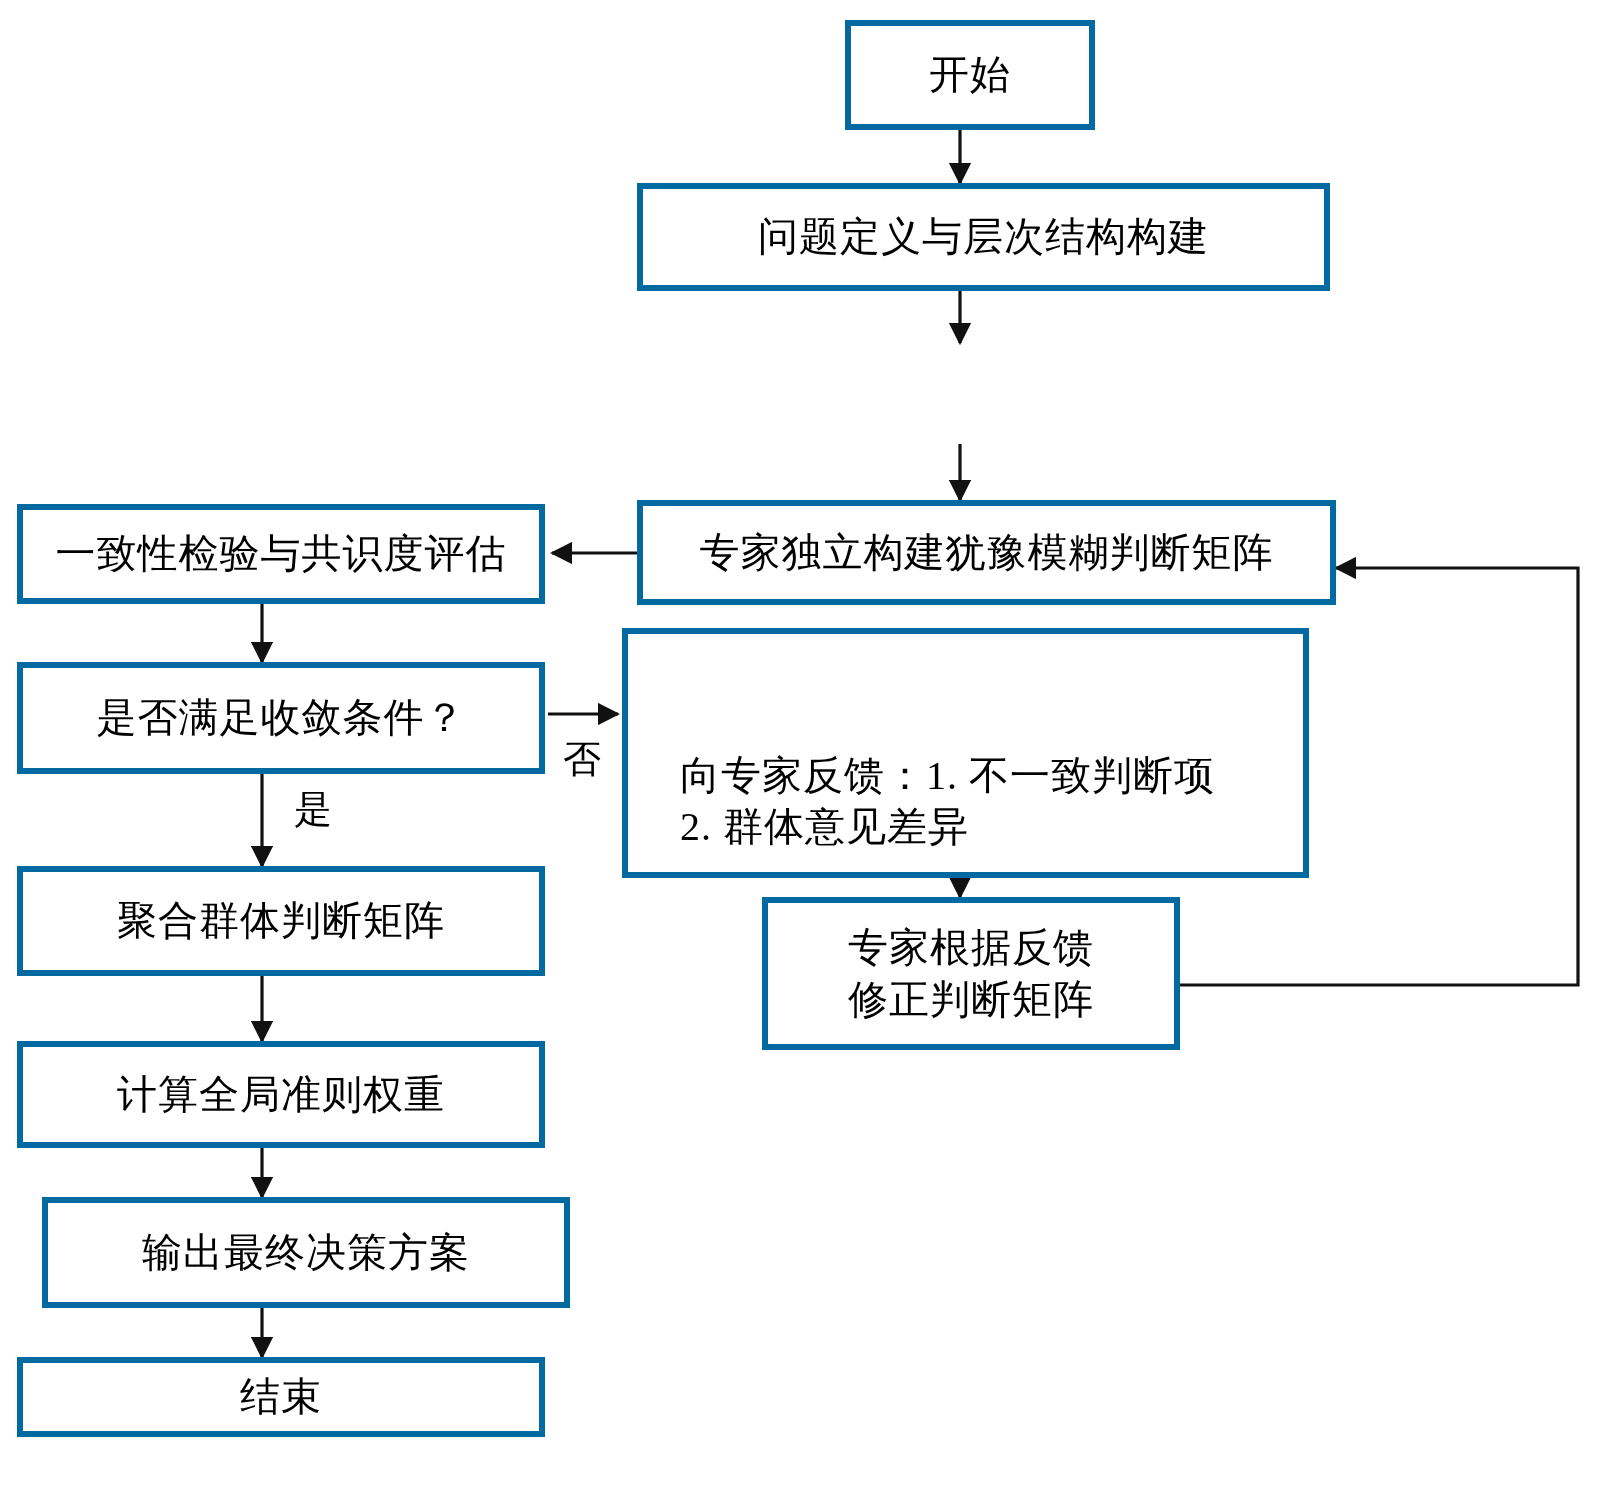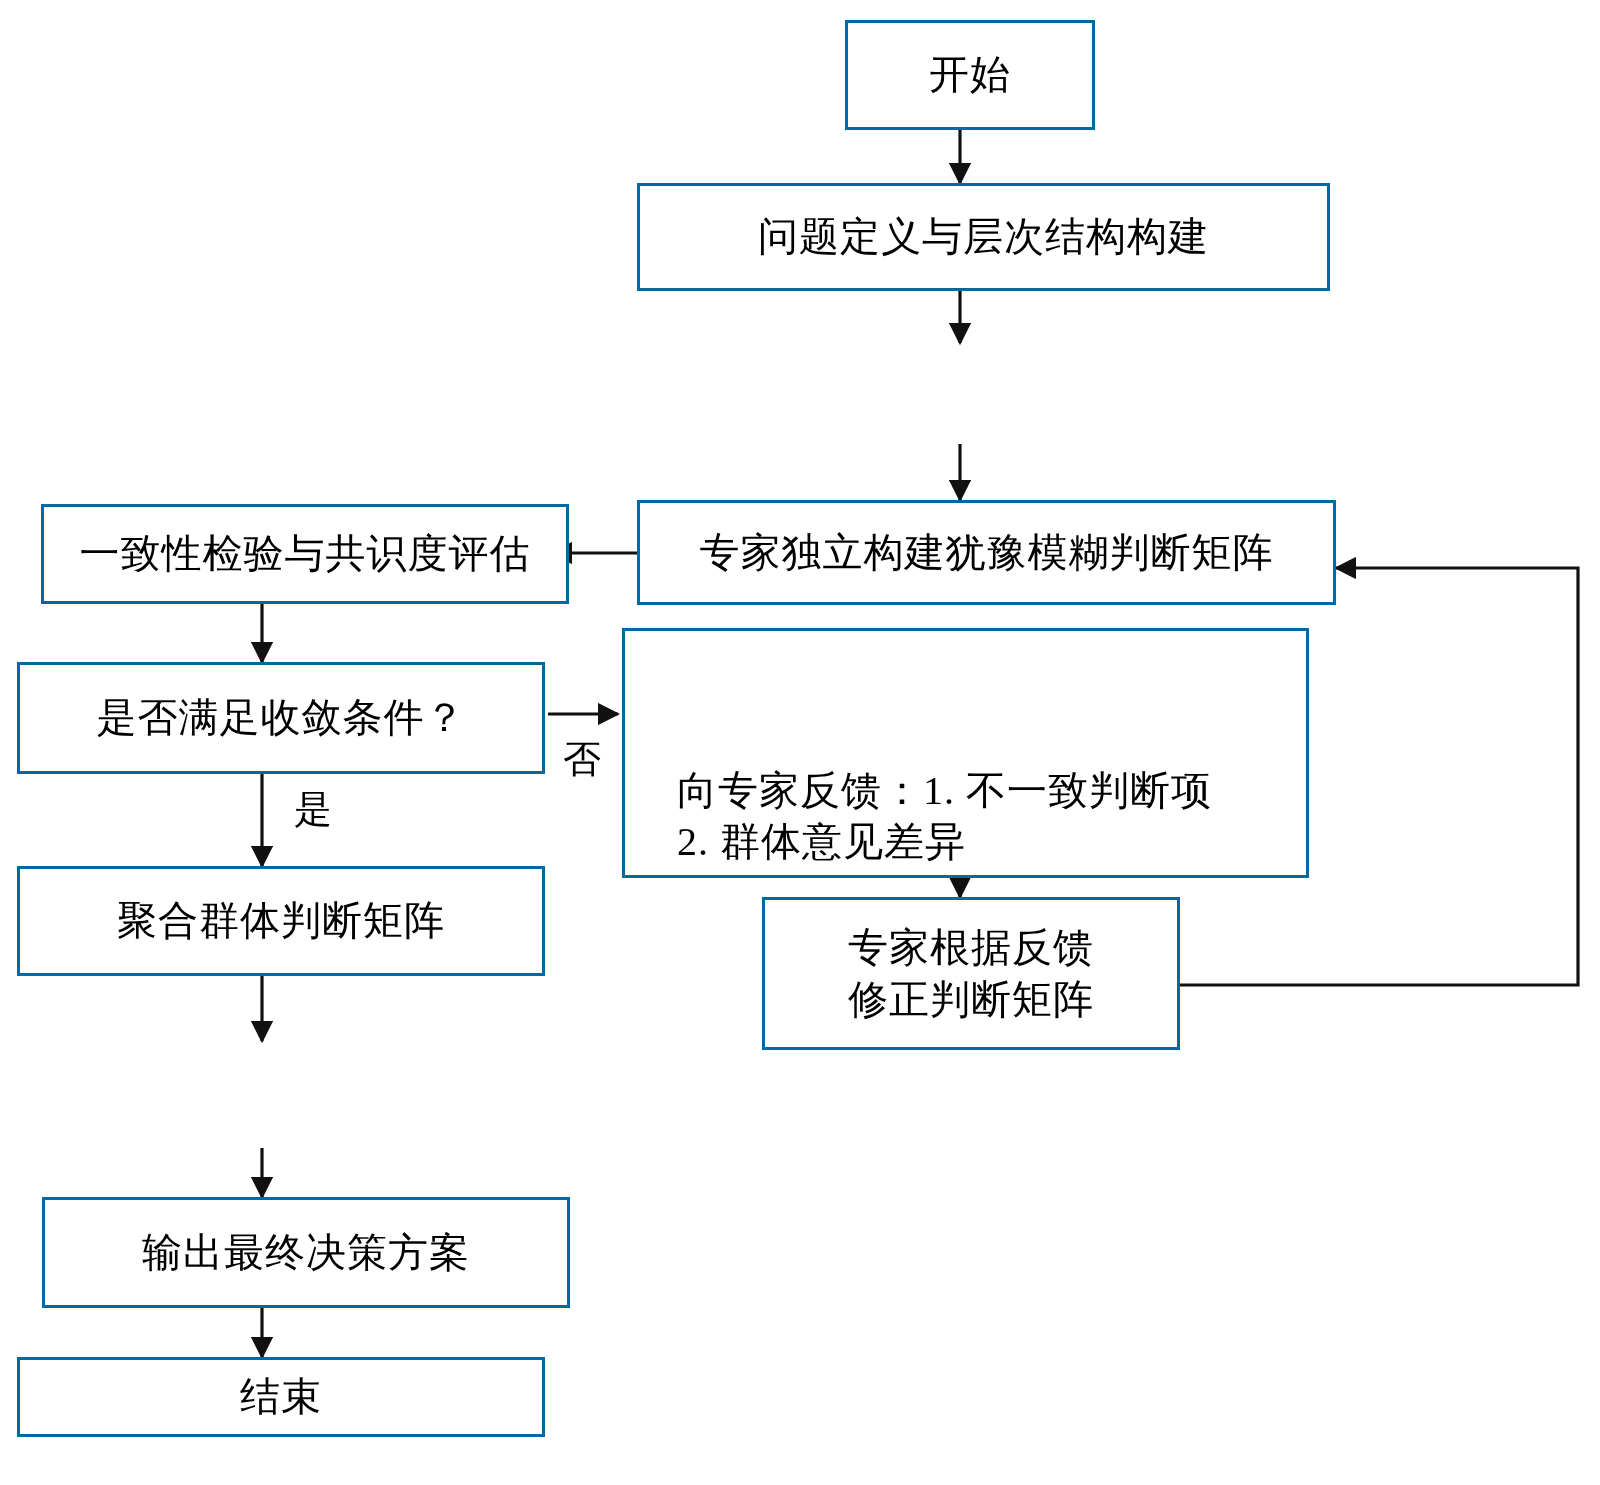--- a/index.html
+++ b/index.html
@@ -20,32 +20,32 @@
     position: absolute;
     left: 0;
     top: 0;
     width: 1600px;
     height: 1485px;
     pointer-events: none;
   }
   .node {
     position: absolute;
     box-sizing: border-box;
-    border: 3px solid #0369a1;
+    border: 6px solid #0369a1;
     background: #ffffff;
     display: flex;
     align-items: center;
     justify-content: center;
     text-align: center;
     color: #000000;
     font-size: 40px;
     line-height: 1.28;
     letter-spacing: 1px;
     white-space: pre-line;
-    padding: 8px 8px;
+    padding: 20px 8px;
   }
   .node.left-align {
     justify-content: flex-start;
     text-align: left;
     padding-left: 52px;
   }
   .edge-label {
     position: absolute;
     color: #000000;
     font-size: 38px;
@@ -99,21 +99,21 @@
 
   <div class="node" style="left:637px; top:183px; width:693px; height:108px;">
     <span>问题定义与层次结构构建</span>
   </div>
 
 
   <div class="node" style="left:637px; top:500px; width:699px; height:105px;">
     <span>专家独立构建犹豫模糊判断矩阵</span>
   </div>
 
-  <div class="node" style="left:17px; top:504px; width:528px; height:100px;margin-left:24px;">
+  <div class="node" style="left:17px; top:504px; width:528px; height:100px;">
     <span>一致性检验与共识度评估</span>
   </div>
 
   <div class="node" style="left:17px; top:662px; width:528px; height:112px;">
     <span>是否满足收敛条件？</span>
   </div>
 
   <div class="node left-align" style="left:622px; top:628px; width:687px; height:250px;align-items:flex-end;">
     <span>向专家反馈：1. 不一致判断项
 2. 群体意见差异</span>
@@ -121,20 +121,23 @@
 
   <div class="node" style="left:762px; top:897px; width:418px; height:153px;">
     <span>专家根据反馈
 修正判断矩阵</span>
   </div>
 
   <div class="node" style="left:17px; top:866px; width:528px; height:110px;">
     <span>聚合群体判断矩阵</span>
   </div>
 
+  <div class="node" style="left:17px; top:1041px; width:528px; height:107px;">
+    <span>计算全局准则权重</span>
+  </div>
 
   <div class="node" style="left:17px; top:1197px; width:528px; height:111px;margin-left:25px;">
     <span>输出最终决策方案</span>
   </div>
 
   <div class="node" style="left:17px; top:1357px; width:528px; height:80px;">
     <span>结束</span>
   </div>
 
   <div class="edge-label" style="left:294px; top:790px;">是</div>

